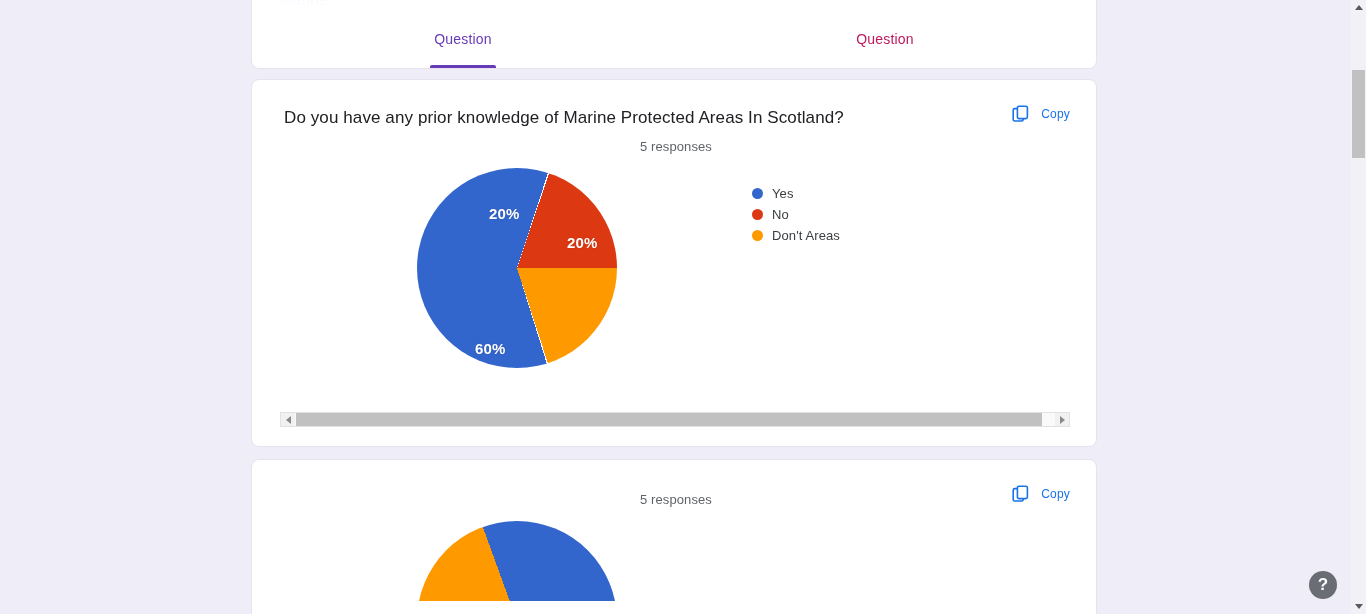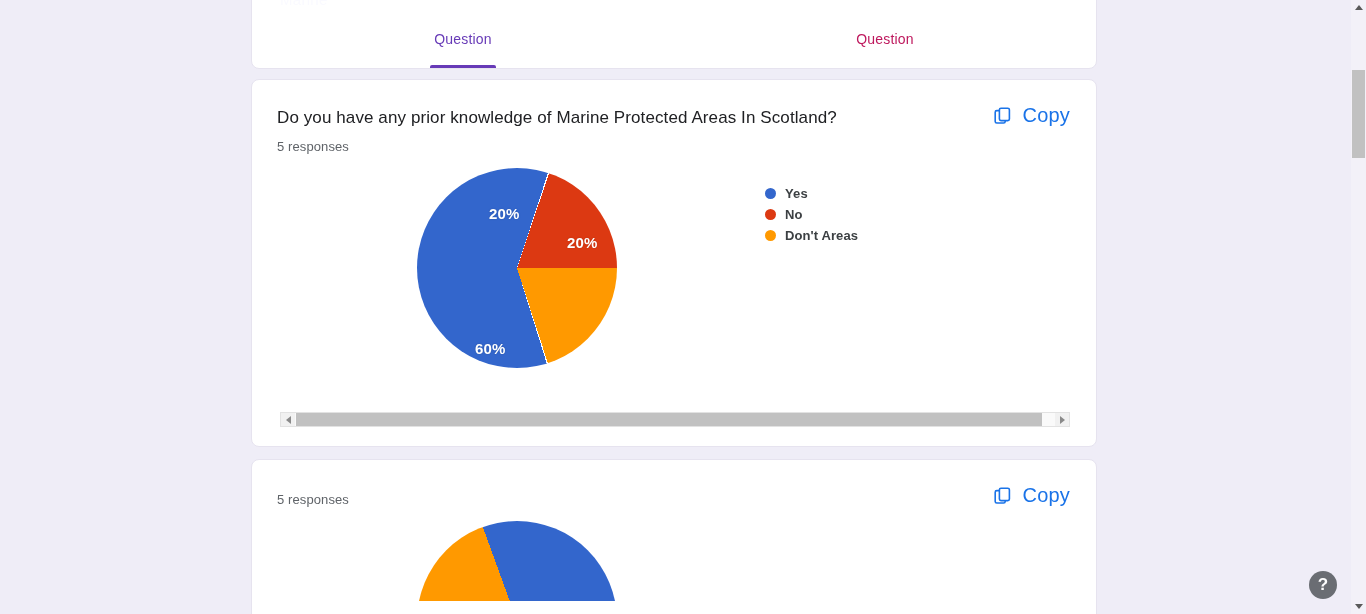--- a/index.html
+++ b/index.html
@@ -93,52 +93,53 @@
     background: #673ab7;
     border-radius: 2px 2px 0 0;
   }
 
   
   #q1-card { top: 79px;  height: 368px; }
   #q2-card { top: 459px; height: 220px; }
 
   .q-header {
     position: relative;
-    padding: 24px 28px 0 25px;
+    padding: 24px 28px 0 32px;
   }
 
   .q-title {
     font-size: 17px;
     line-height: 27px;
     color: #202124;
     font-weight: 400;
     max-width: 660px;
     letter-spacing: .1px;
   }
 
   .q-responses {
     margin-top: 8px;
     font-size: 13px;
     color: #5f6368;
     letter-spacing: .1px;
+    text-align: center;
   }
 
   .copy-btn {
     position: absolute;
     top: 24px;
     right: 26px;
     display: flex;
     align-items: center;
     gap: 10px;
     cursor: pointer;
     user-select: none;
   }
 
   .copy-label {
-    font-size: 20px;
+    font-size: 12px;
     color: #1a73e8;
     letter-spacing: .2px;
   }
 
   
   .chart-block {
     position: relative;
     height: 210px;
     margin-top: 14px;
   }
@@ -156,23 +157,22 @@
     position: absolute;
     color: #ffffff;
     font-size: 15px;
     font-weight: 700;
     letter-spacing: .2px;
     text-shadow: 0 0 2px rgba(0,0,0,.18);
   }
 
   .legend {
     position: absolute;
-    left: 513px;
+    left: 500px;
     top: 15px;
-    font-weight: bold;
   }
 
   .legend-row {
     display: flex;
     align-items: center;
     gap: 9px;
     height: 21px;
   }
 
   .legend-dot {

